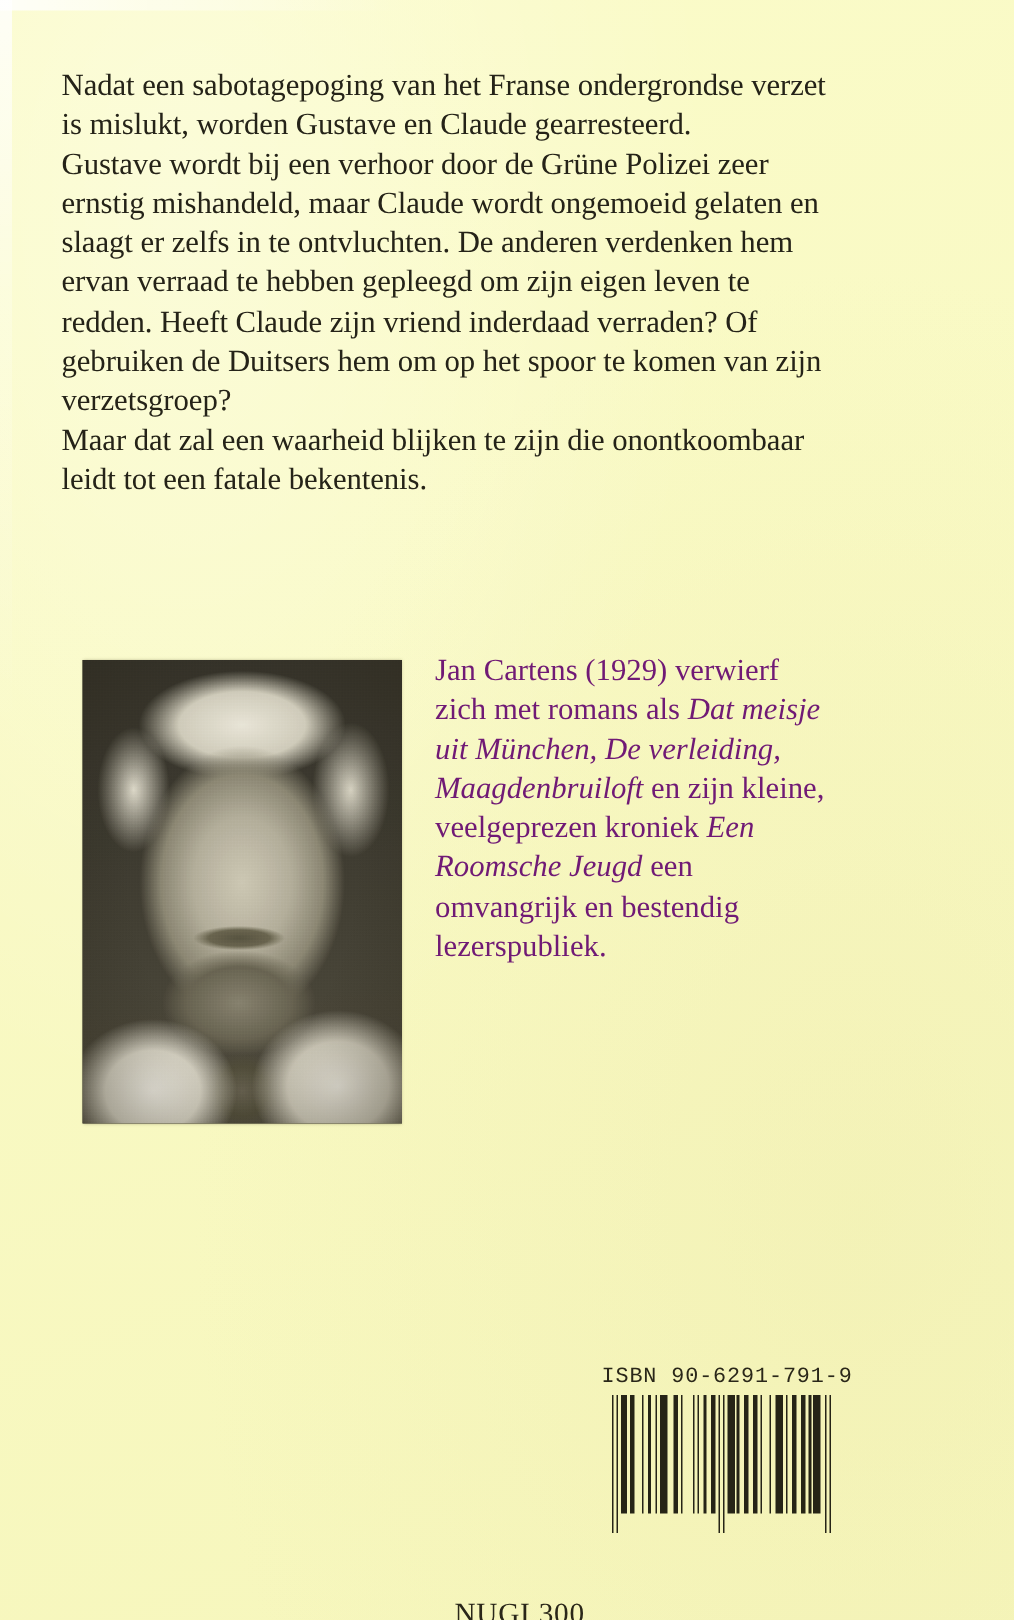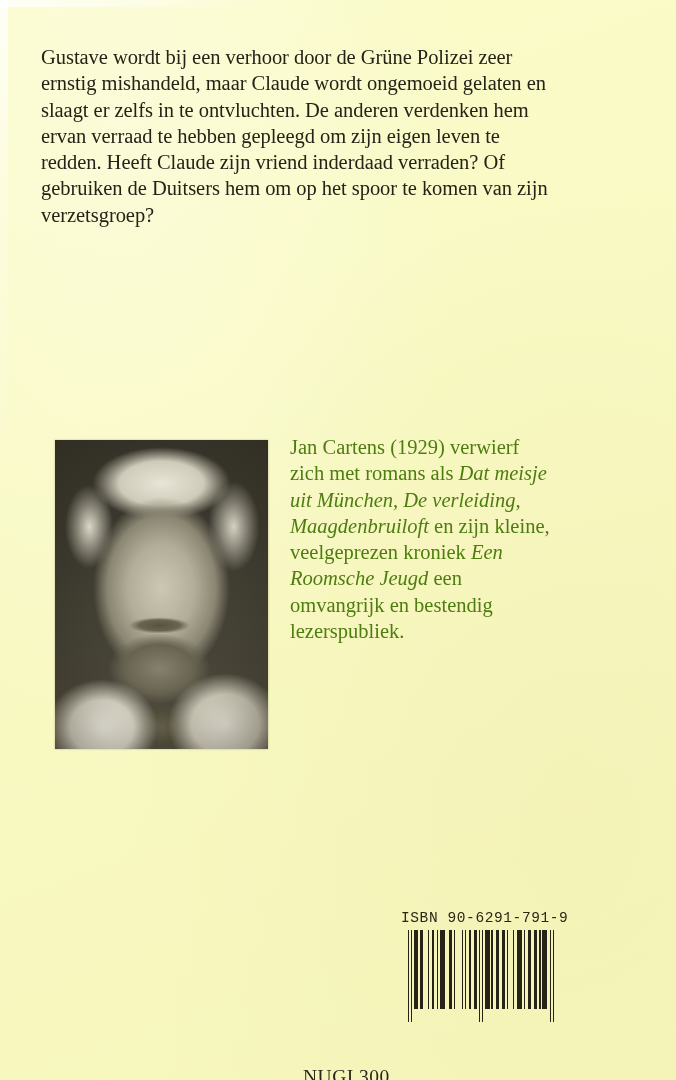--- a/index.html
+++ b/index.html
@@ -114,21 +114,21 @@
     inset: 0;
     background: radial-gradient(ellipse at 50% 45%, rgba(0,0,0,0) 50%, rgba(40,36,22,0.35) 100%);
   }
 
   .bio {
     position: absolute;
     left: 290px;
     top: 434px;
     width: 265px;
     z-index: 3;
-    color: #4d7c0f;
+    color: #701a75;
     font-size: 20.5px;
     line-height: 26.3px;
   }
   .bio p { margin: 0; }
   .bio em { font-style: italic; }
 
   .isbn-block {
     position: absolute;
     left: 401px;
     top: 910px;
@@ -182,21 +182,23 @@
 </style>
 </head>
 <body>
 
 <div id="cover">
 
   <div class="scan-edge-top"></div>
   <div class="scan-edge-left"></div>
 
   <div class="blurb">
+    <p>Nadat een sabotagepoging van het Franse ondergrondse verzet is mislukt, worden Gustave en Claude gearresteerd.</p>
     <p>Gustave wordt bij een verhoor door de Grüne Polizei zeer ernstig mishandeld, maar Claude wordt ongemoeid gelaten en slaagt er zelfs in te ontvluchten. De anderen verdenken hem ervan verraad te hebben gepleegd om zijn eigen leven te redden. Heeft Claude zijn vriend inderdaad verraden? Of gebruiken de Duitsers hem om op het spoor te komen van zijn verzetsgroep?</p>
+    <p>Maar dat zal een waarheid blijken te zijn die onontkoombaar leidt tot een fatale bekentenis.</p>
   </div>
 
   <div class="photo">
     <div class="pimg"></div>
     <div class="grain"></div>
     <div class="vig"></div>
   </div>
 
   <div class="bio">
     <p id="bio-paragraph"><span>Jan Cartens (1929) verwierf zich met romans als </span><em>Dat meisje uit München, De verleiding, Maagdenbruiloft</em><span> en zijn kleine, veelgeprezen kroniek </span><em>Een Roomsche Jeugd</em><span> een omvangrijk en bestendig lezerspubliek.</span></p>

